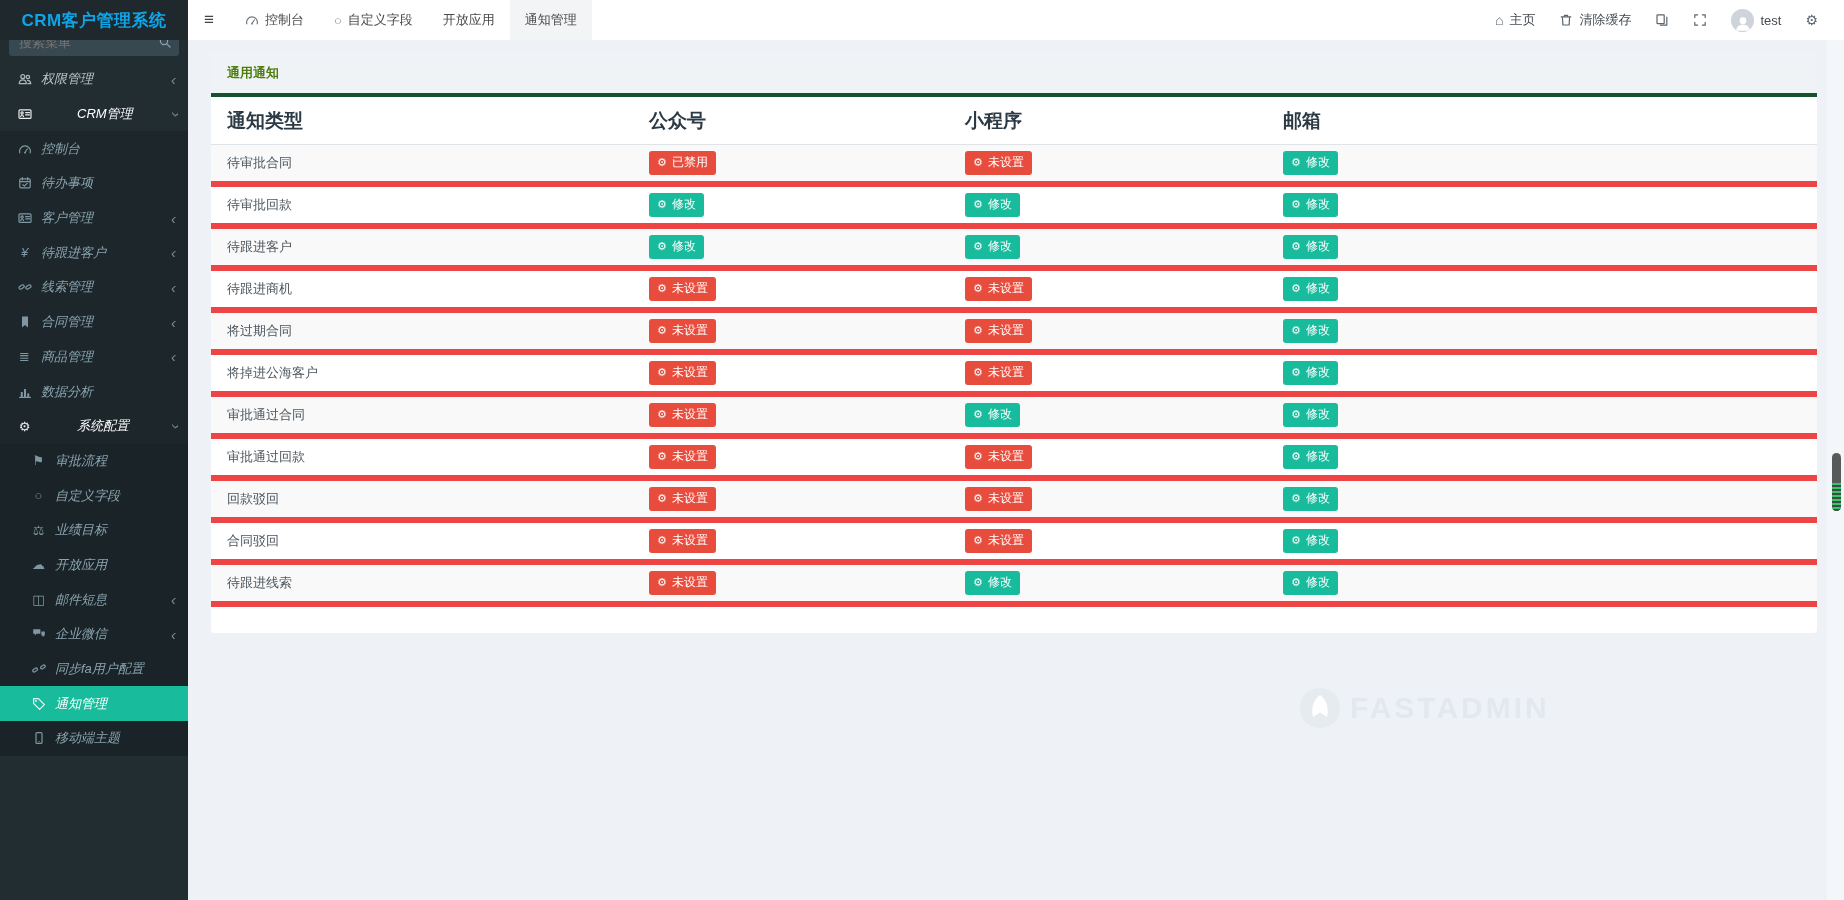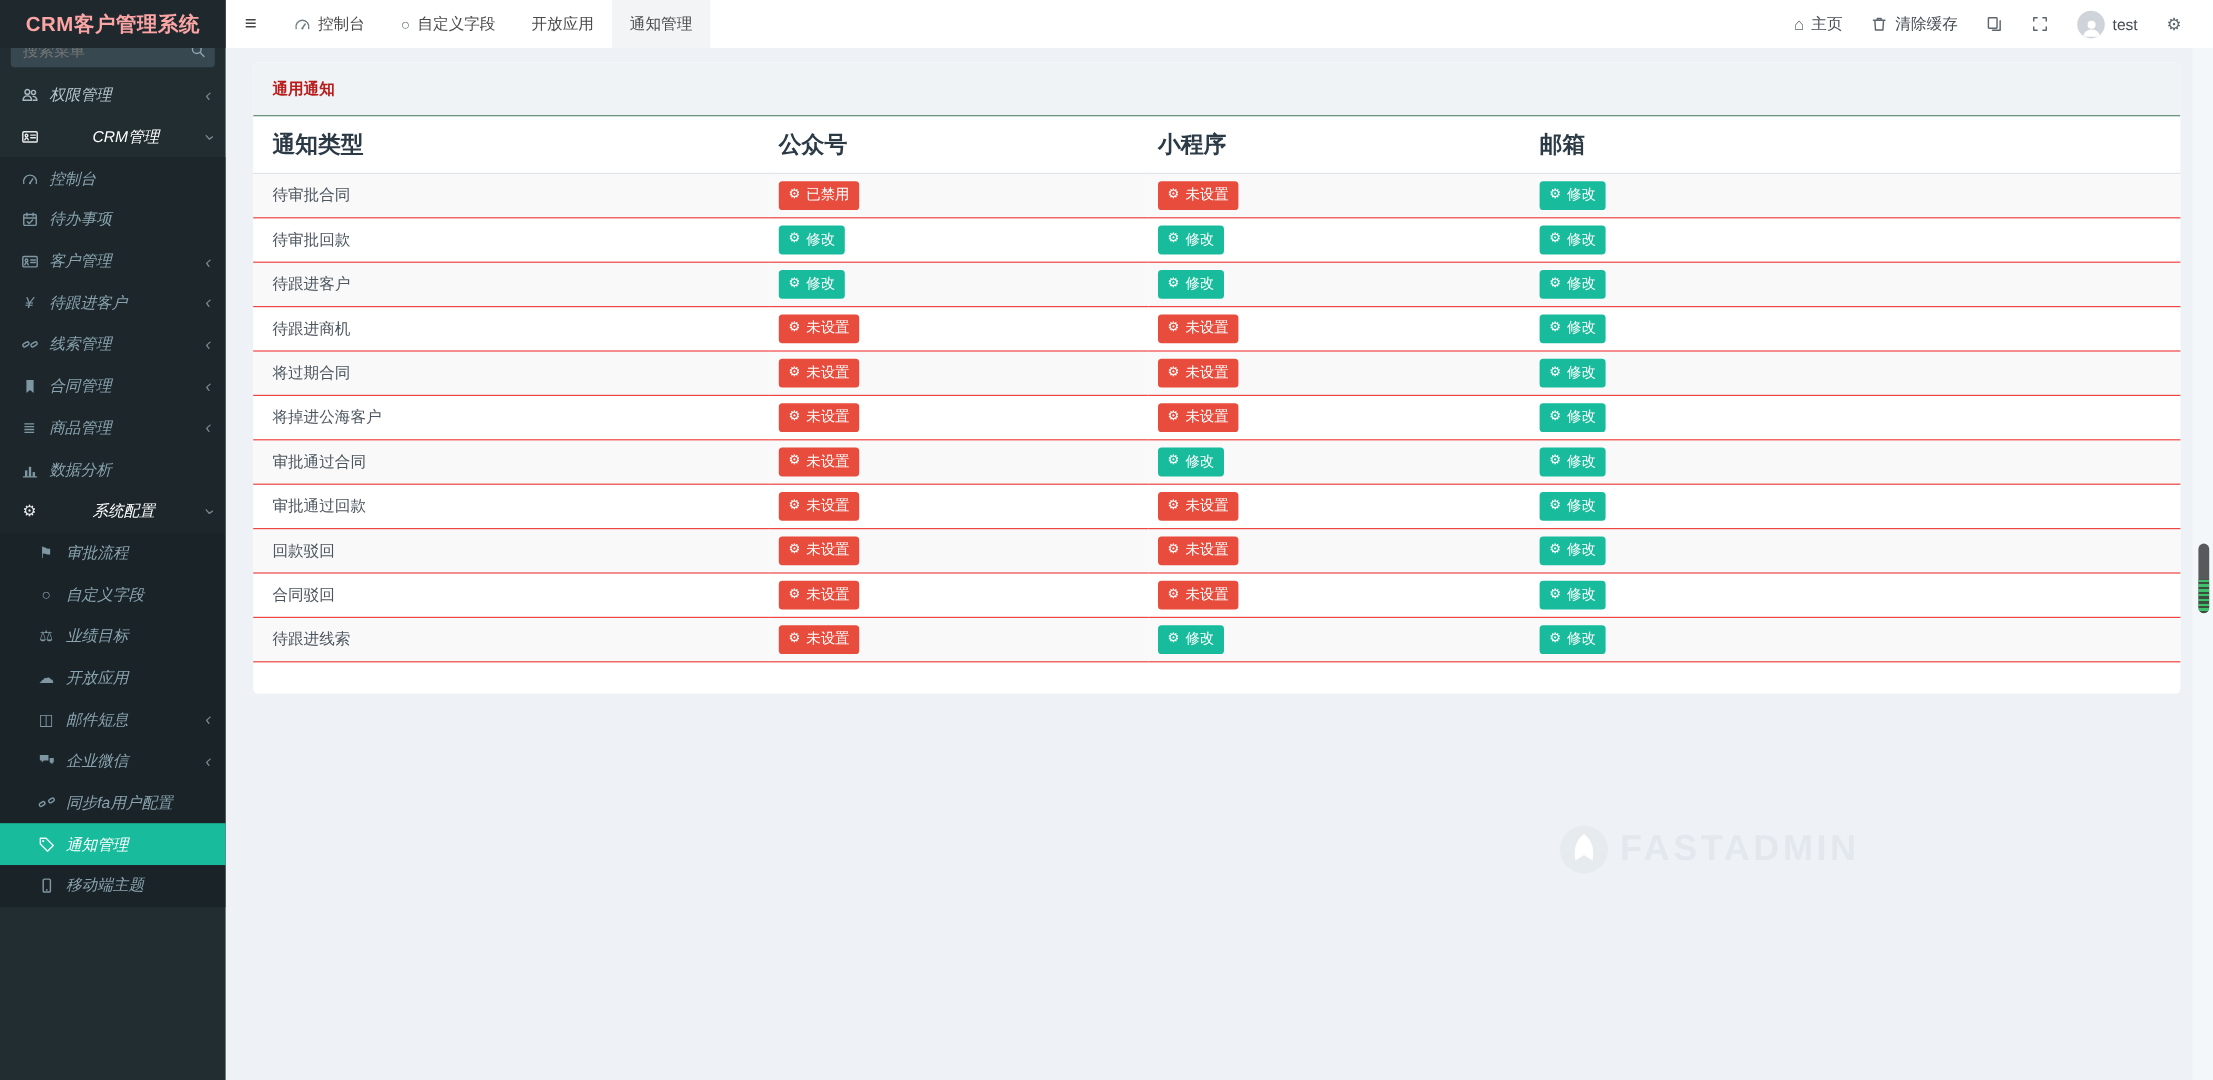--- a/index.html
+++ b/index.html
@@ -1,21 +1,21 @@
 <!DOCTYPE html>
 <html><head>
 <meta charset="utf-8">
 <style>
   * { box-sizing: border-box; margin: 0; padding: 0; }
   html,body { width:1844px; height:900px; overflow:hidden;
     font-family:"Liberation Sans","DejaVu Sans",sans-serif; background:#eef2f6; }
 
   
   #sidebar { position:absolute; left:0; top:0; width:188px; height:900px; background:#222d32; z-index:5; }
-  #logo { height:40px; background:#1e282d; color:#fca5a5; font-size:17px; font-weight:bold;
+  #logo { height:40px; background:#1e282d; color:#0ea5e9; font-size:17px; font-weight:bold;
     display:flex; align-items:center; justify-content:center; letter-spacing:.5px; }
   #menu-clip { position:absolute; top:40px; left:0; right:0; bottom:0; overflow:hidden; }
   .sidebar-search { position:relative; margin:-11px 9px 6px 9px; height:27px; background:#374850;
     border-radius:3px; display:flex; align-items:center; padding:0 26px 0 10px;justify-content:center; }
   .sidebar-search input { background:transparent; border:none; outline:none; color:#8aa4af;
     font-size:13px; width:100%; font-family:inherit; }
   .sidebar-search .s-icon { position:absolute; right:7px; top:6px; color:#8aa4af; }
   #menu { list-style:none;font-style:italic; }
   #menu li { position:relative; height:34.7px; display:flex; align-items:center;
     font-size:13px; color:#b8c7ce; cursor:pointer; padding-left:15px; }
@@ -42,29 +42,29 @@
   .nav-item { display:flex; align-items:center; gap:6px; padding:0 12px; font-size:13px;
     color:#454c52; cursor:pointer; height:40px; }
   .nav-item .n-icon { color:#5c666d; display:inline-flex; font-size:14px; }
   #avatar { width:23px; height:23px; border-radius:50%; background:#cfd4da; overflow:hidden;
     display:inline-flex; align-items:flex-end; justify-content:center; }
 
   
   #content { position:absolute; left:188px; top:40px; right:0; bottom:0; background:#eef2f6; }
   #panel { position:absolute; left:23px; top:12px; width:1606px; background:#fff;
     border-radius:4px; padding-bottom:26px; }
-  #panel-heading { height:45px; background:#f0f3f5; border-bottom:1px solid #14532d;
+  #panel-heading { height:45px; background:#f0f3f5; border-bottom:4px solid #14532d;
     border-radius:4px 4px 0 0; display:flex; align-items:center; padding-left:16px;
-    font-size:13px; font-weight:bold; color:#b91c1c; }
+    font-size:13px; font-weight:bold; color:#4d7c0f; }
   table { width:100%; border-collapse:collapse; table-layout:fixed; }
   thead th { text-align:left; font-size:19px; font-weight:bold; color:#2c3a46;
     padding:11px 8px 10px 8px; border-bottom:1px solid #dfe4e8; }
   thead th:first-child { padding-left:16px; }
   tbody td { font-size:13px; color:#4c565e; padding:6px 8px; height:31.8px;
-    border-bottom:1px solid #ef4444; }
+    border-bottom:6px solid #ef4444; }
   tbody td:first-child { padding-left:16px; }
   tbody tr:nth-child(odd) { background:#f9f9f9; }
   .btn { display:inline-flex; align-items:center; gap:5px; border:none; border-radius:3px;
     color:#fff; font-size:12px; padding:3px 8px 4px 8px; cursor:pointer; font-family:inherit; }
   .btn .cog { font-size:11px; line-height:1; }
   .btn.danger { background:#e74c3c; }
   .btn.success { background:#18bc9c; }
 
   
   #watermark { position:absolute; left:1112px; top:648px; display:flex; align-items:center;

